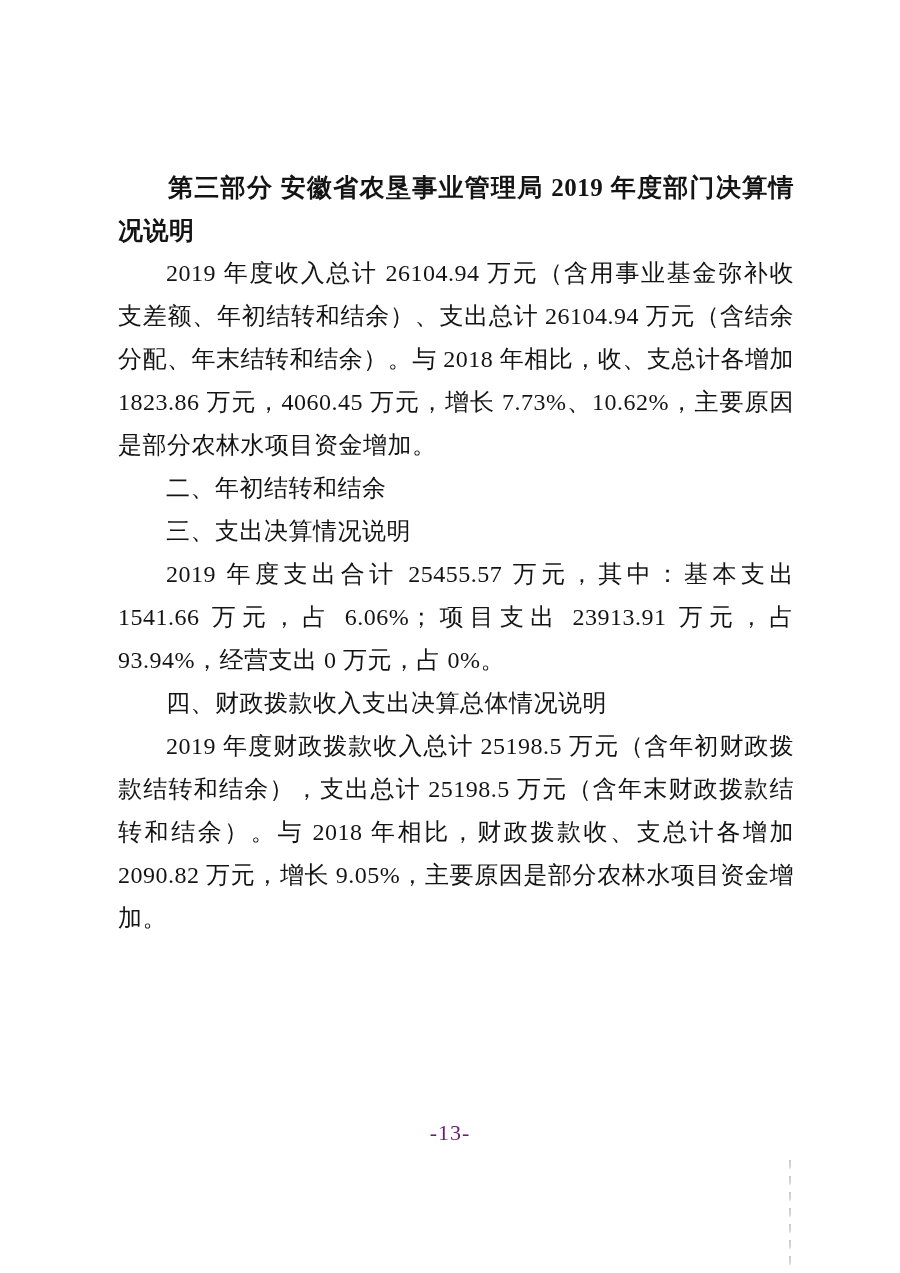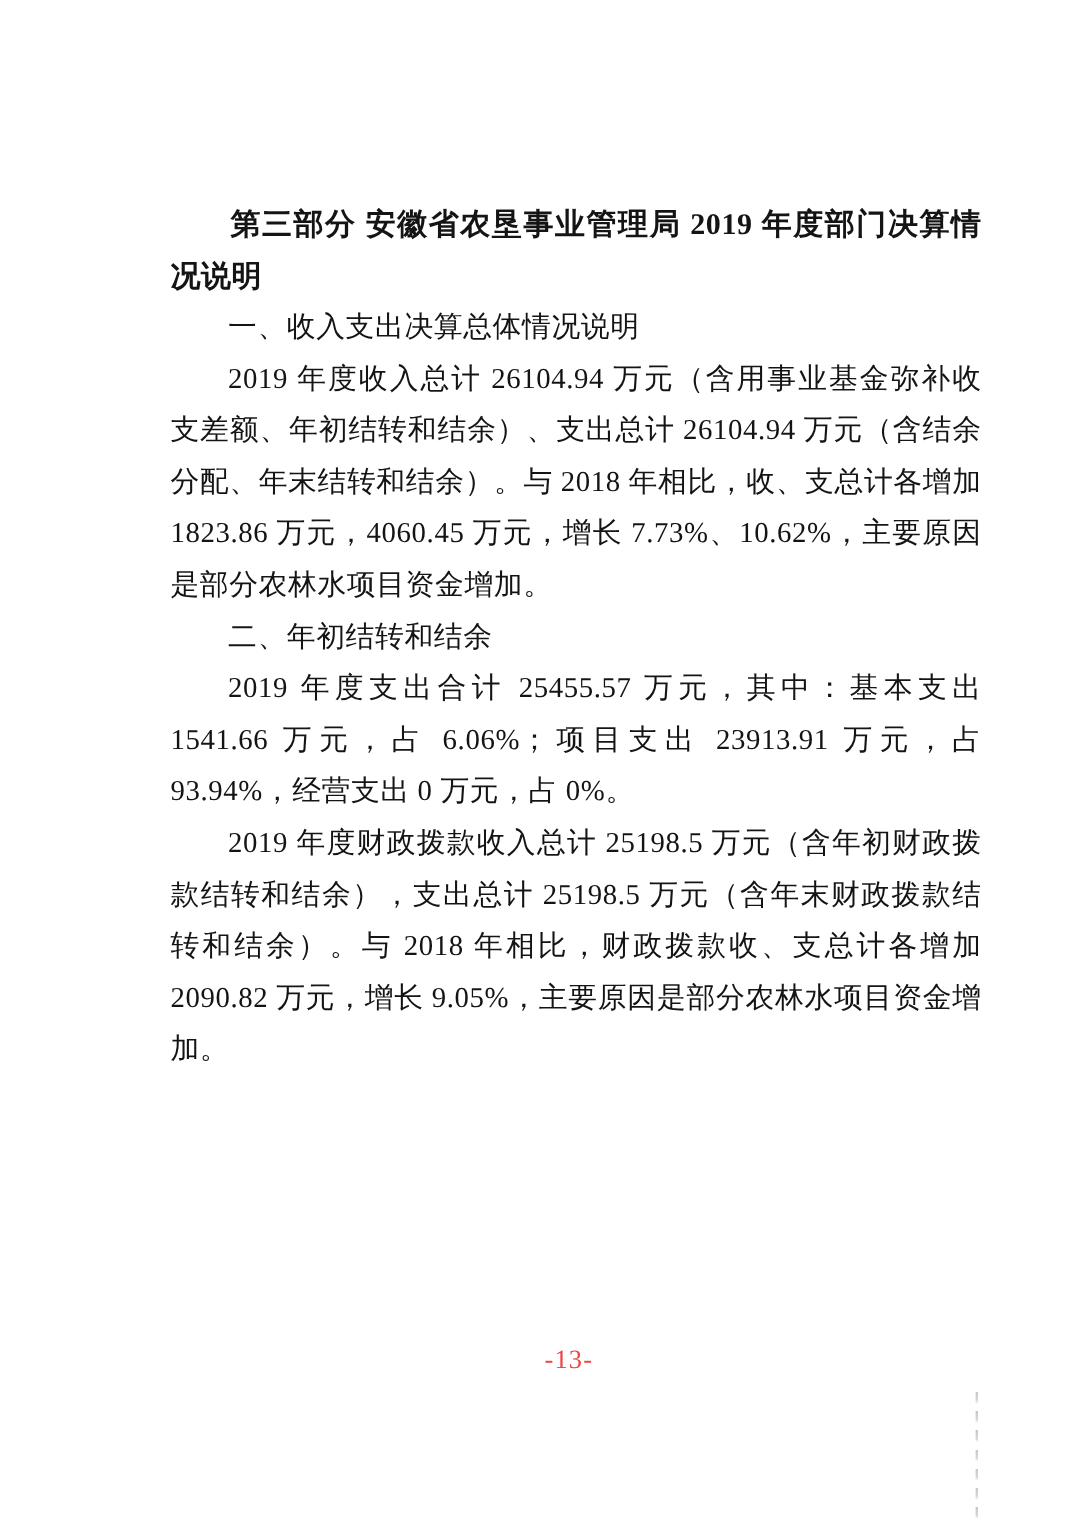--- a/index.html
+++ b/index.html
@@ -8,21 +8,20 @@
     background: #ffffff;
   }
   .page {
     position: relative;
     width: 804px;
     height: 1273px;
     background: #ffffff;
     overflow: hidden;
     font-family: "Liberation Serif", "DejaVu Serif", serif;
     color: #141414;
-    margin-left: 24px;
   }
   .content {
     position: absolute;
     left: 118px;
     top: 166px;
     width: 676px;
     font-size: 24px;
     line-height: 43px;
     text-align: justify;
     letter-spacing: 0.5px;
@@ -45,21 +44,21 @@
   }
   .footer {
     position: absolute;
     top: 1116px;
     left: 0;
     width: 900px;
     text-align: center;
     font-size: 22px;
     line-height: 34px;
     letter-spacing: 1px;
-    color: #ef4444;
+    color: #701a75;
   }
   .scan-artifact {
     position: absolute;
     right: 13px;
     top: 1160px;
     width: 2px;
     height: 105px;
     background: repeating-linear-gradient(
       to bottom,
       #9a9a9a 0px,
@@ -71,27 +70,28 @@
   }
 </style>
 </head>
 <body>
 
 <div class="page">
   <div class="content">
 
     <h1 class="doc-title">第三部分 安徽省农垦事业管理局 2019 年度部门决算情况说明</h1>
 
-    <p class="section-heading">一、收入支出决算总体情况说明</p>
     <p class="paragraph">2019 年度收入总计 26104.94 万元（含用事业基金弥补收支差额、年初结转和结余）、支出总计 26104.94 万元（含结余分配、年末结转和结余）。与 2018 年相比，收、支总计各增加 1823.86 万元，4060.45 万元，增长 7.73%、10.62%，主要原因是部分农林水项目资金增加。</p>
 
     <p class="section-heading">二、年初结转和结余</p>
 
+    <p class="section-heading">三、支出决算情况说明</p>
     <p class="paragraph">2019 年度支出合计 25455.57 万元，其中：基本支出 1541.66 万元，占 6.06%；项目支出 23913.91 万元，占 93.94%，经营支出 0 万元，占 0%。</p>
 
+    <p class="section-heading">四、财政拨款收入支出决算总体情况说明</p>
     <p class="paragraph">2019 年度财政拨款收入总计 25198.5 万元（含年初财政拨款结转和结余），支出总计 25198.5 万元（含年末财政拨款结转和结余）。与 2018 年相比，财政拨款收、支总计各增加 2090.82 万元，增长 9.05%，主要原因是部分农林水项目资金增加。</p>
 
   </div>
 
   <div class="footer">-13-</div>
 
   <div class="scan-artifact"></div>
 </div>
 
 </body></html>

